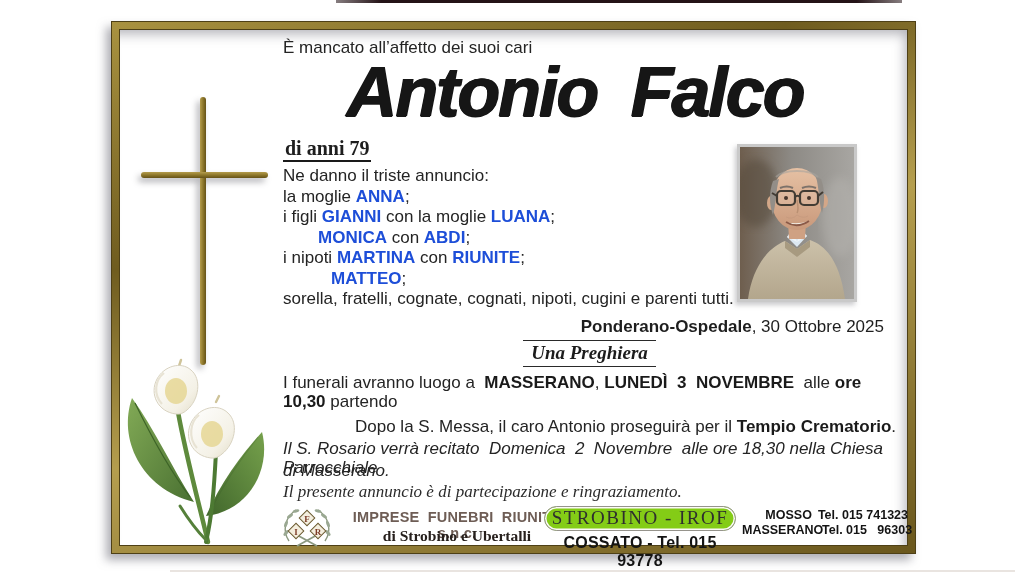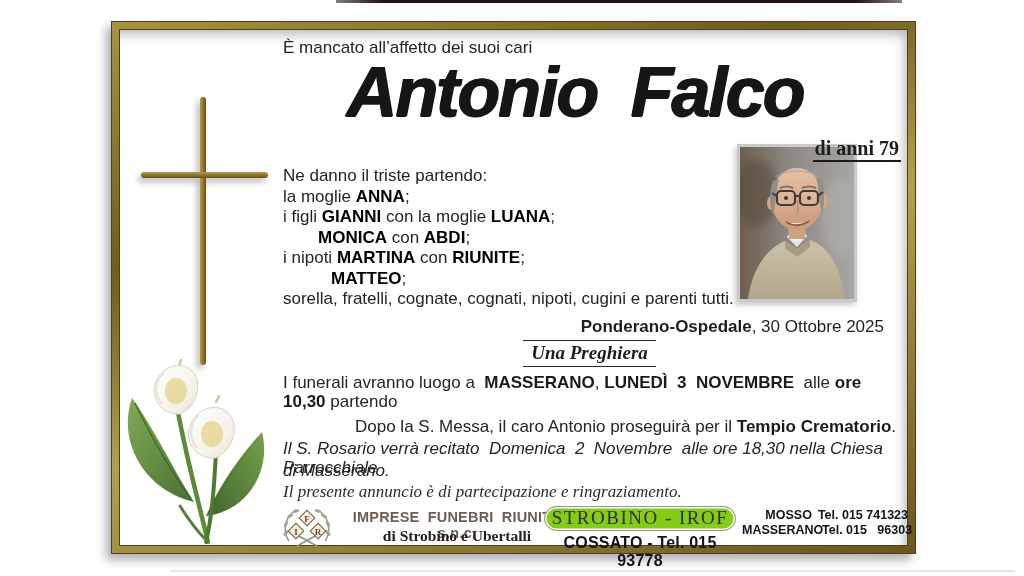--- a/index.html
+++ b/index.html
@@ -26,27 +26,27 @@
   .cross .v{position:absolute;left:200px;top:97px;width:6px;height:268px;border-radius:3px;
       background:linear-gradient(90deg,#b49c4c,#8a7428 55%,#655218);}
   .cross .h{position:absolute;left:141px;top:172px;width:127px;height:6px;border-radius:3px;
       background:linear-gradient(180deg,#b49c4c,#8a7428 55%,#655218);}
 
   
   .intro{left:283px;top:38px;font-size:17px;color:#242424;}
   .name{left:260px;top:56px;width:630px;text-align:center;font-size:70px;line-height:72px;
       font-weight:bold;font-style:italic;color:#161616;letter-spacing:-2px;word-spacing:16px;
       text-shadow:0.9px 0 0 #161616,-0.6px 0 0 #161616,0 0.6px 0 #161616;}
-  .age{left:300px;top:137px;width:601px;text-align:right;}
+  .age{left:283px;top:137px;width:601px;text-align:left;}
   .age span{font-family:"Liberation Serif",serif;font-weight:bold;font-size:20px;
       border-bottom:2px solid #1a1a1a;padding:0 2px 1px 2px;}
 
   
   .fam{font-size:17px;line-height:20px;color:#242424;}
-  .fam b{font-weight:bold;color:#000000;}
+  .fam b{font-weight:bold;color:#1d4ed8;}
 
   
   .dateline{left:483px;top:317px;width:401px;text-align:right;font-size:17px;}
   .prayer-wrap{left:283px;top:340px;width:601px;text-align:center;}
   .prayer-wrap span{display:inline-block;font-family:"Liberation Serif",serif;
       font-weight:bold;font-style:italic;font-size:19px;color:#1c1c1c;
       border-top:1.5px solid #2a2a2a;border-bottom:1.5px solid #2a2a2a;padding:1px 8px 2px 8px;margin-left:12px;}
 
   
   .fun{font-size:17px;line-height:19px;color:#242424;}
@@ -188,21 +188,21 @@
       <path d="M 46,75 Q 57,82 69,74" fill="none" stroke="#8a5a48" stroke-width="1.8"></path>
     </svg>
   </div>
 
   <div class="abs intro">È mancato all’affetto dei suoi cari</div>
   <div class="abs name">Antonio Falco</div>
   <div class="abs age">
     <span>di anni 79</span>
   </div>
 
-  <div class="abs fam" style="left:283px;top:166px;">Ne danno il triste partendo:</div>
+  <div class="abs fam" style="left:283px;top:166px;">Ne danno il triste annuncio:</div>
   <div class="abs fam" style="left:283px;top:186.5px;"><span>la moglie </span><b>ANNA</b><span>;</span></div>
   <div class="abs fam" style="left:283px;top:207px;"><span>i figli </span><b>GIANNI</b><span> con la moglie </span><b>LUANA</b><span>;</span></div>
   <div class="abs fam" style="left:318px;top:227.5px;"><b>MONICA</b><span> con </span><b>ABDI</b><span>;</span></div>
   <div class="abs fam" style="left:283px;top:248px;"><span>i nipoti </span><b>MARTINA</b><span> con </span><b>RIUNITE</b><span>;</span></div>
   <div class="abs fam" style="left:331px;top:268.5px;"><b>MATTEO</b><span>;</span></div>
   <div class="abs fam" style="left:283px;top:289px;">sorella, fratelli, cognate, cognati, nipoti, cugini e parenti tutti.</div>
 
   <div class="abs dateline"><b>Ponderano-Ospedale</b><span>, 30 Ottobre 2025</span></div>
 
   <div class="abs prayer-wrap">

